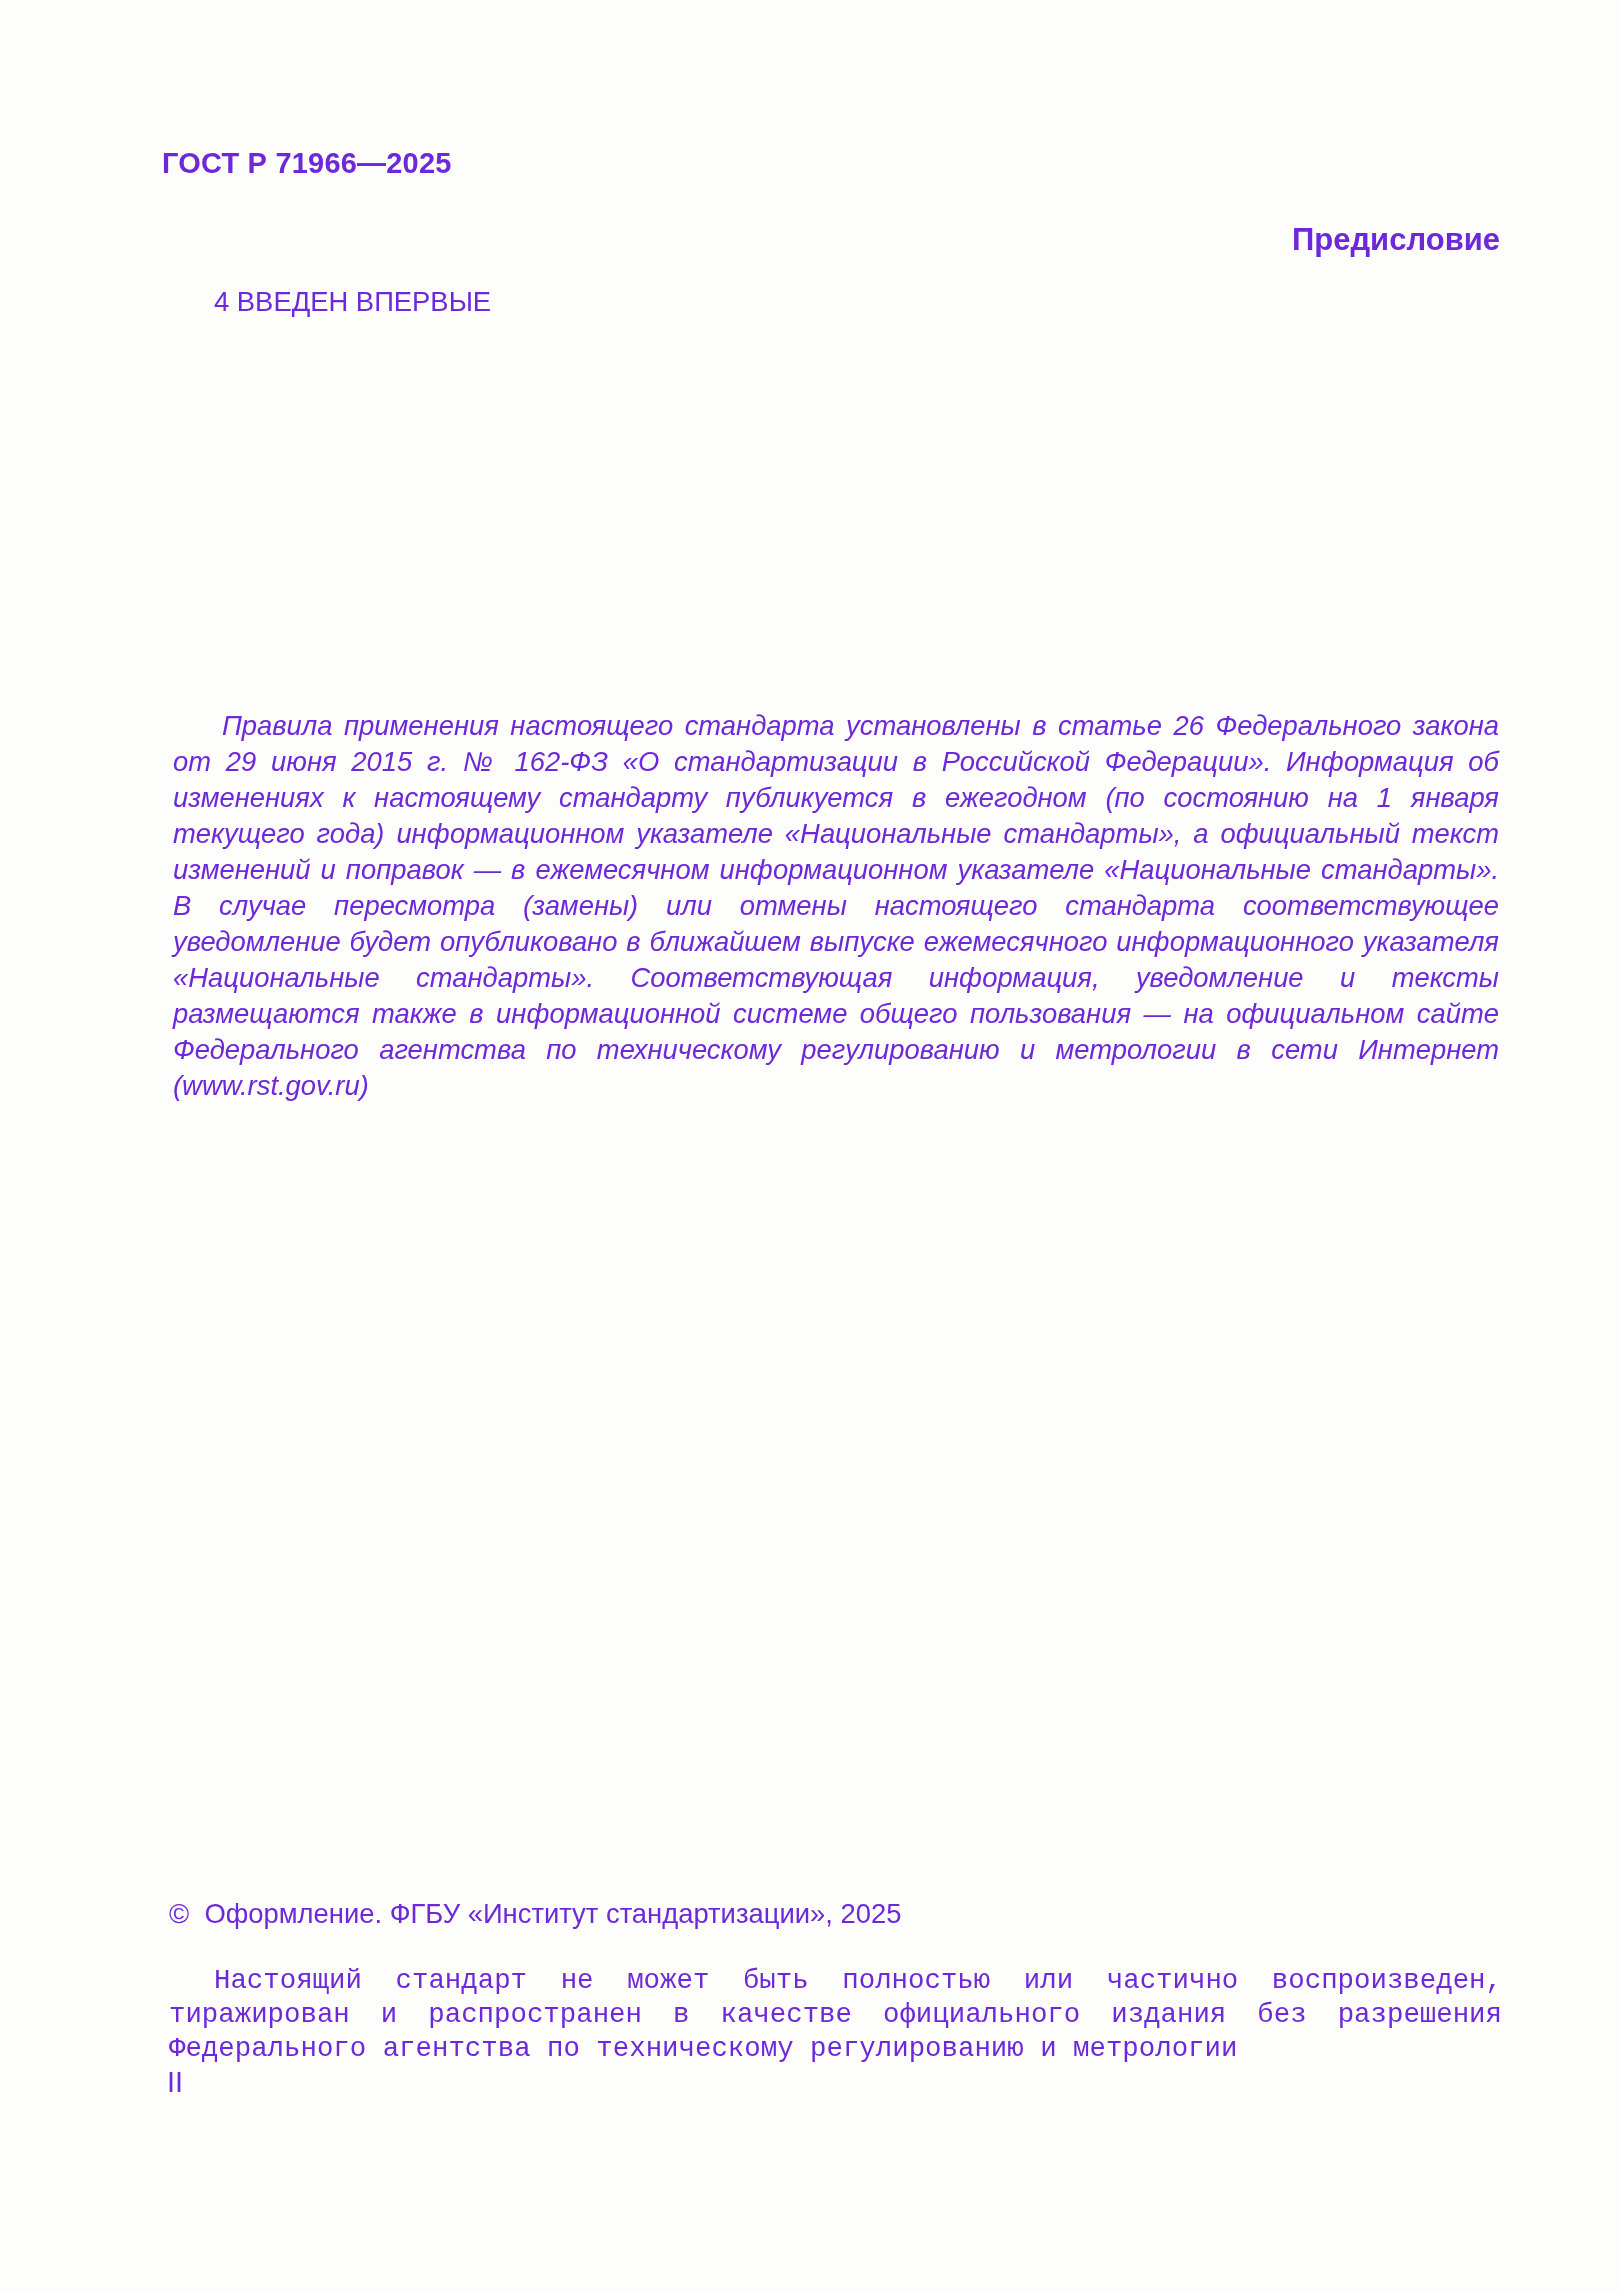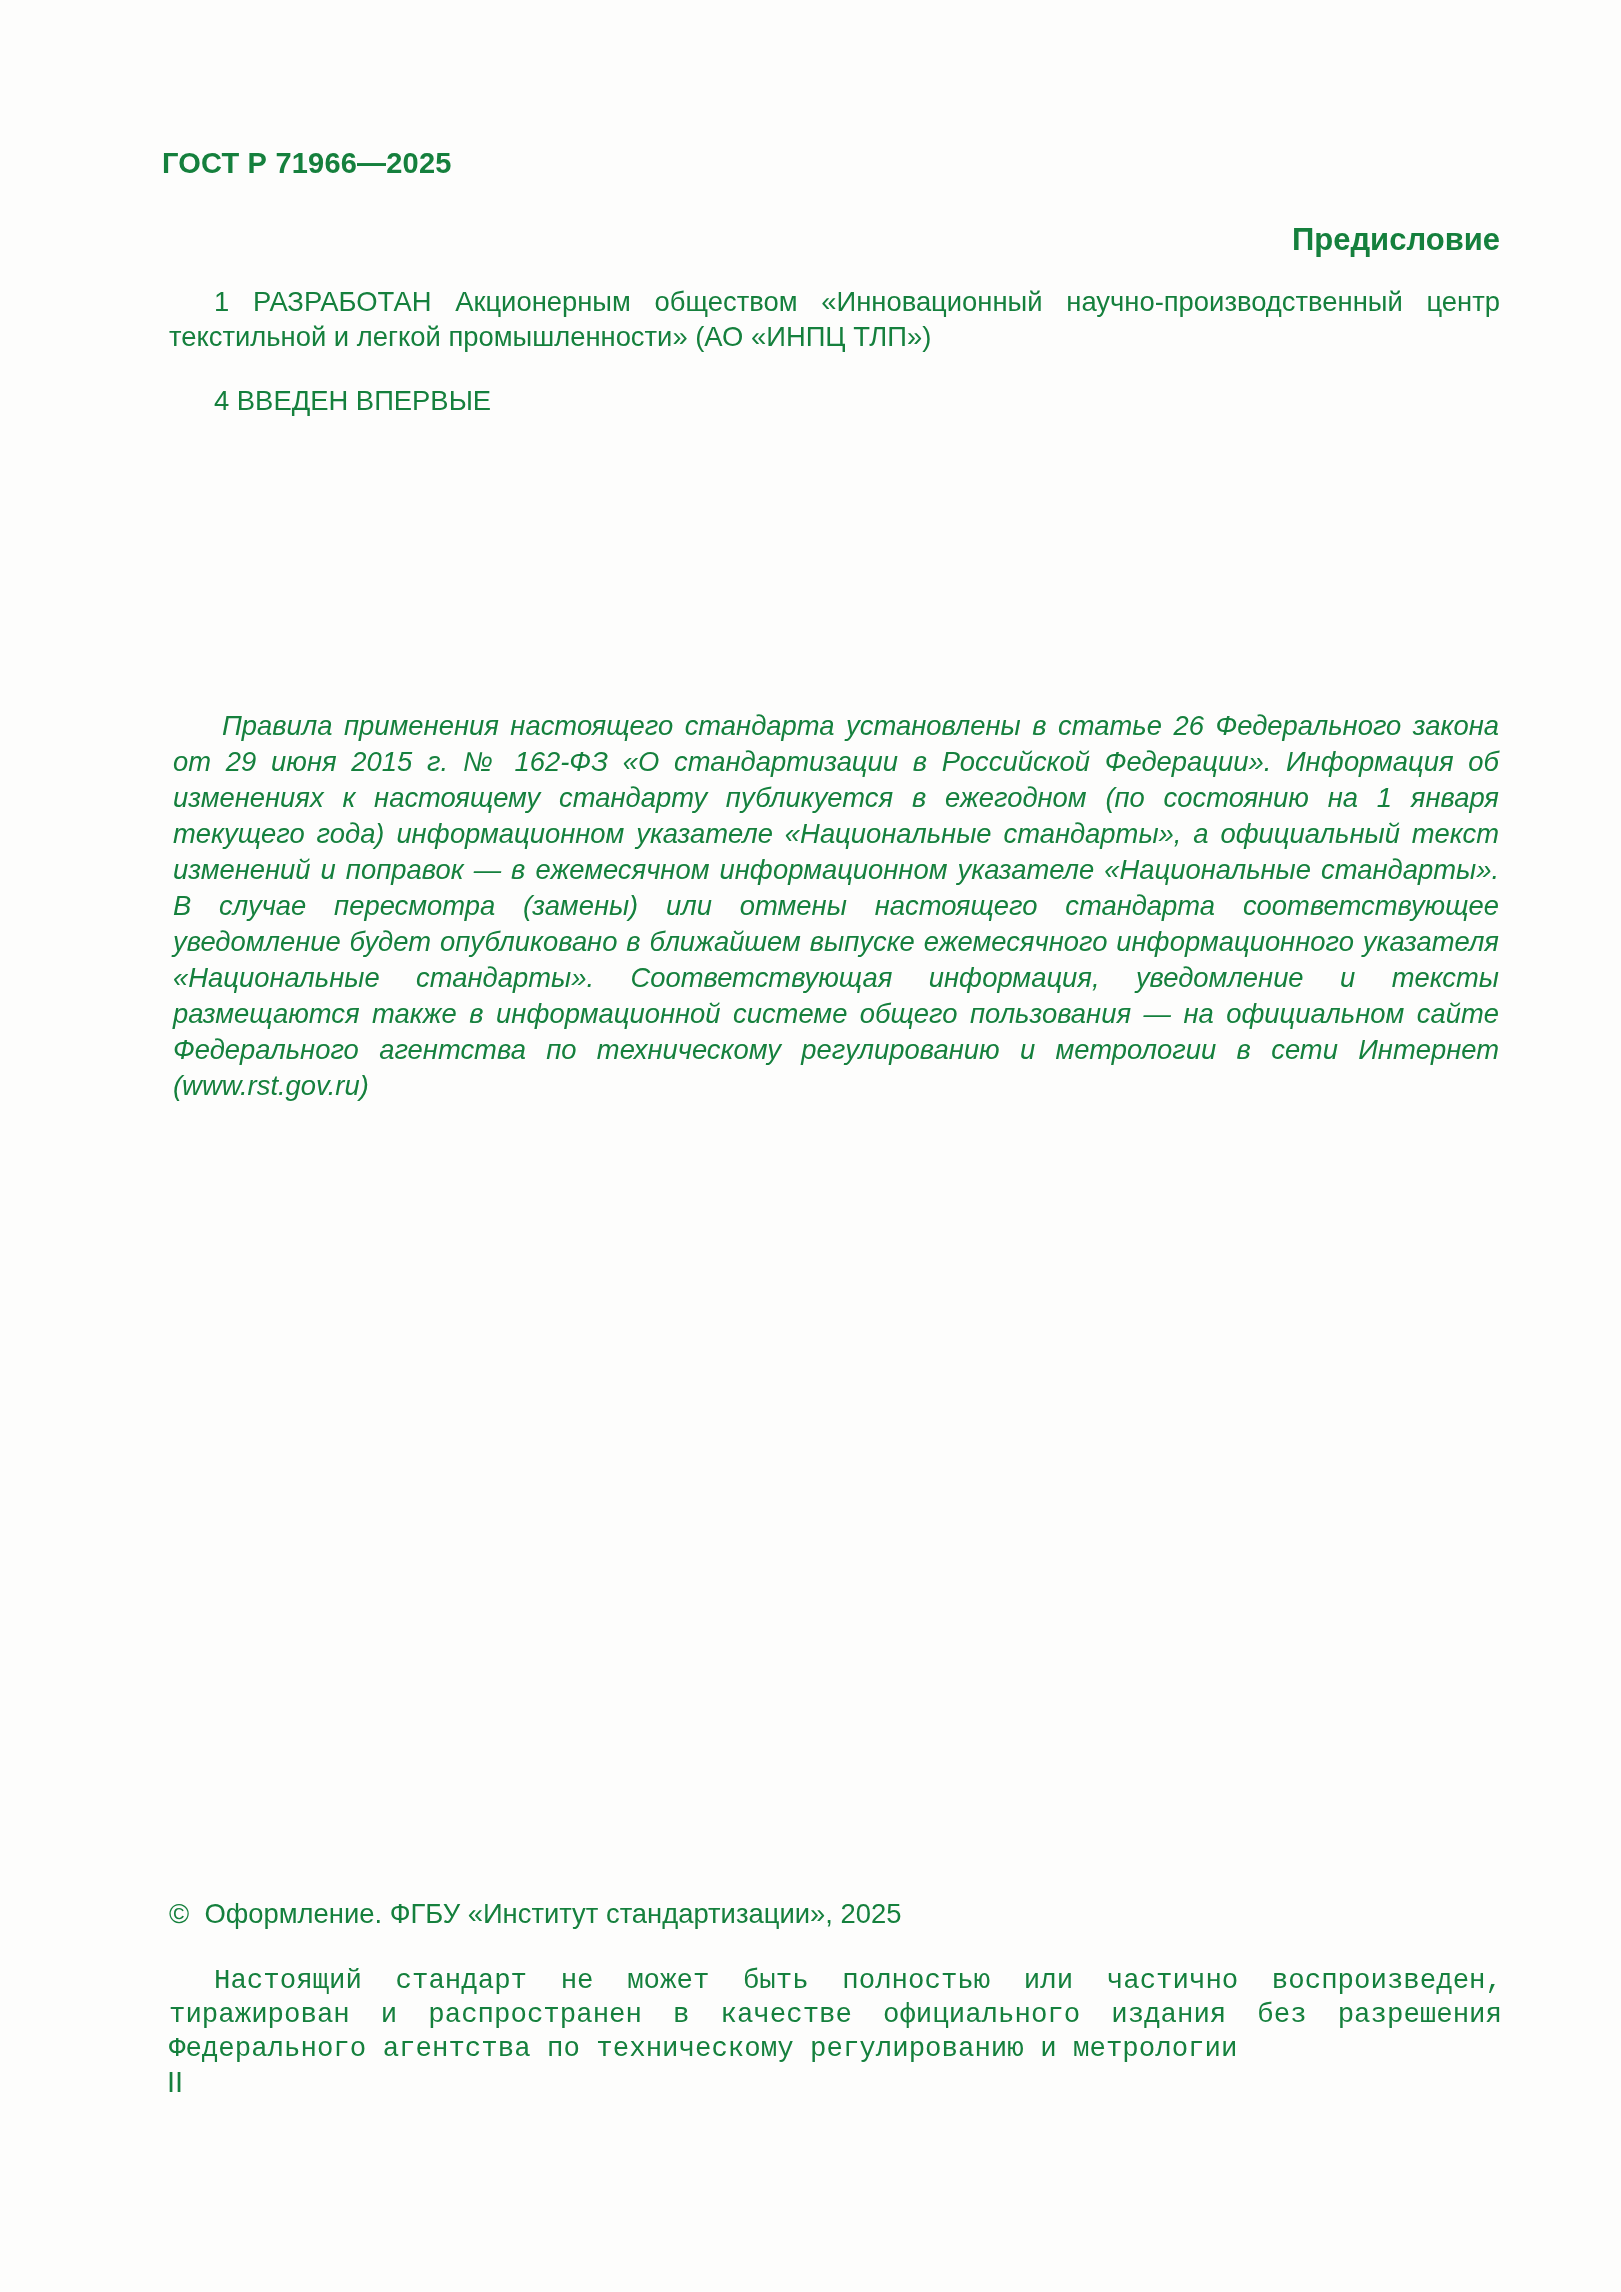--- a/index.html
+++ b/index.html
@@ -3,21 +3,21 @@
 <meta charset="utf-8">
 <style>
   * { margin: 0; padding: 0; box-sizing: border-box; }
   html, body { background: #8a8a8a; }
   .page {
     position: relative;
     width: 1621px;
     height: 2293px;
     margin: 0 auto;
     background: #fdfdfc;
-    color: #15803d;
+    color: #6d28d9;
     font-family: "Liberation Sans", "DejaVu Sans", sans-serif;
     overflow: hidden;
   }
   .doc-code {
     position: absolute;
     top: 147px;
     left: 162px;
     font-size: 29px;
     font-weight: bold;
     letter-spacing: 0.2px;
@@ -89,21 +89,20 @@
 </head>
 <body>
 
 <div class="page">
 
   <div class="doc-code">ГОСТ Р 71966—2025</div>
 
   <h1 class="foreword-title">Предисловие</h1>
 
   <div class="body-block">
-    <p>1 РАЗРАБОТАН Акционерным обществом «Инновационный научно-производственный центр текстильной и легкой промышленности» (АО «ИНПЦ ТЛП»)</p>
     <p>4 ВВЕДЕН ВПЕРВЫЕ</p>
   </div>
 
   <div class="legal-note">Правила применения настоящего стандарта установлены в статье 26 Федерального закона от 29 июня 2015 г. № 162-ФЗ «О стандартизации в Российской Федерации». Информация об изменениях к настоящему стандарту публикуется в ежегодном (по состоянию на 1 января текущего года) информационном указателе «Национальные стандарты», а официальный текст изменений и поправок — в ежемесячном информационном указателе «Национальные стандарты». В случае пересмотра (замены) или отмены настоящего стандарта соответствующее уведомление будет опубликовано в ближайшем выпуске ежемесячного информационного указателя «Национальные стандарты». Соответствующая информация, уведомление и тексты размещаются также в информационной системе общего пользования — на официальном сайте Федерального агентства по техническому регулированию и метрологии в сети Интернет (www.rst.gov.ru)</div>
 
   <div class="copyright-line">©&nbsp; Оформление. ФГБУ «Институт стандартизации», 2025</div>
 
   <div class="restriction-note">Настоящий стандарт не может быть полностью или частично воспроизведен, тиражирован и рас­пространен в качестве официального издания без разрешения Федерального агентства по техническо­му регулированию и метрологии</div>
 
   <div class="page-number">II</div>

